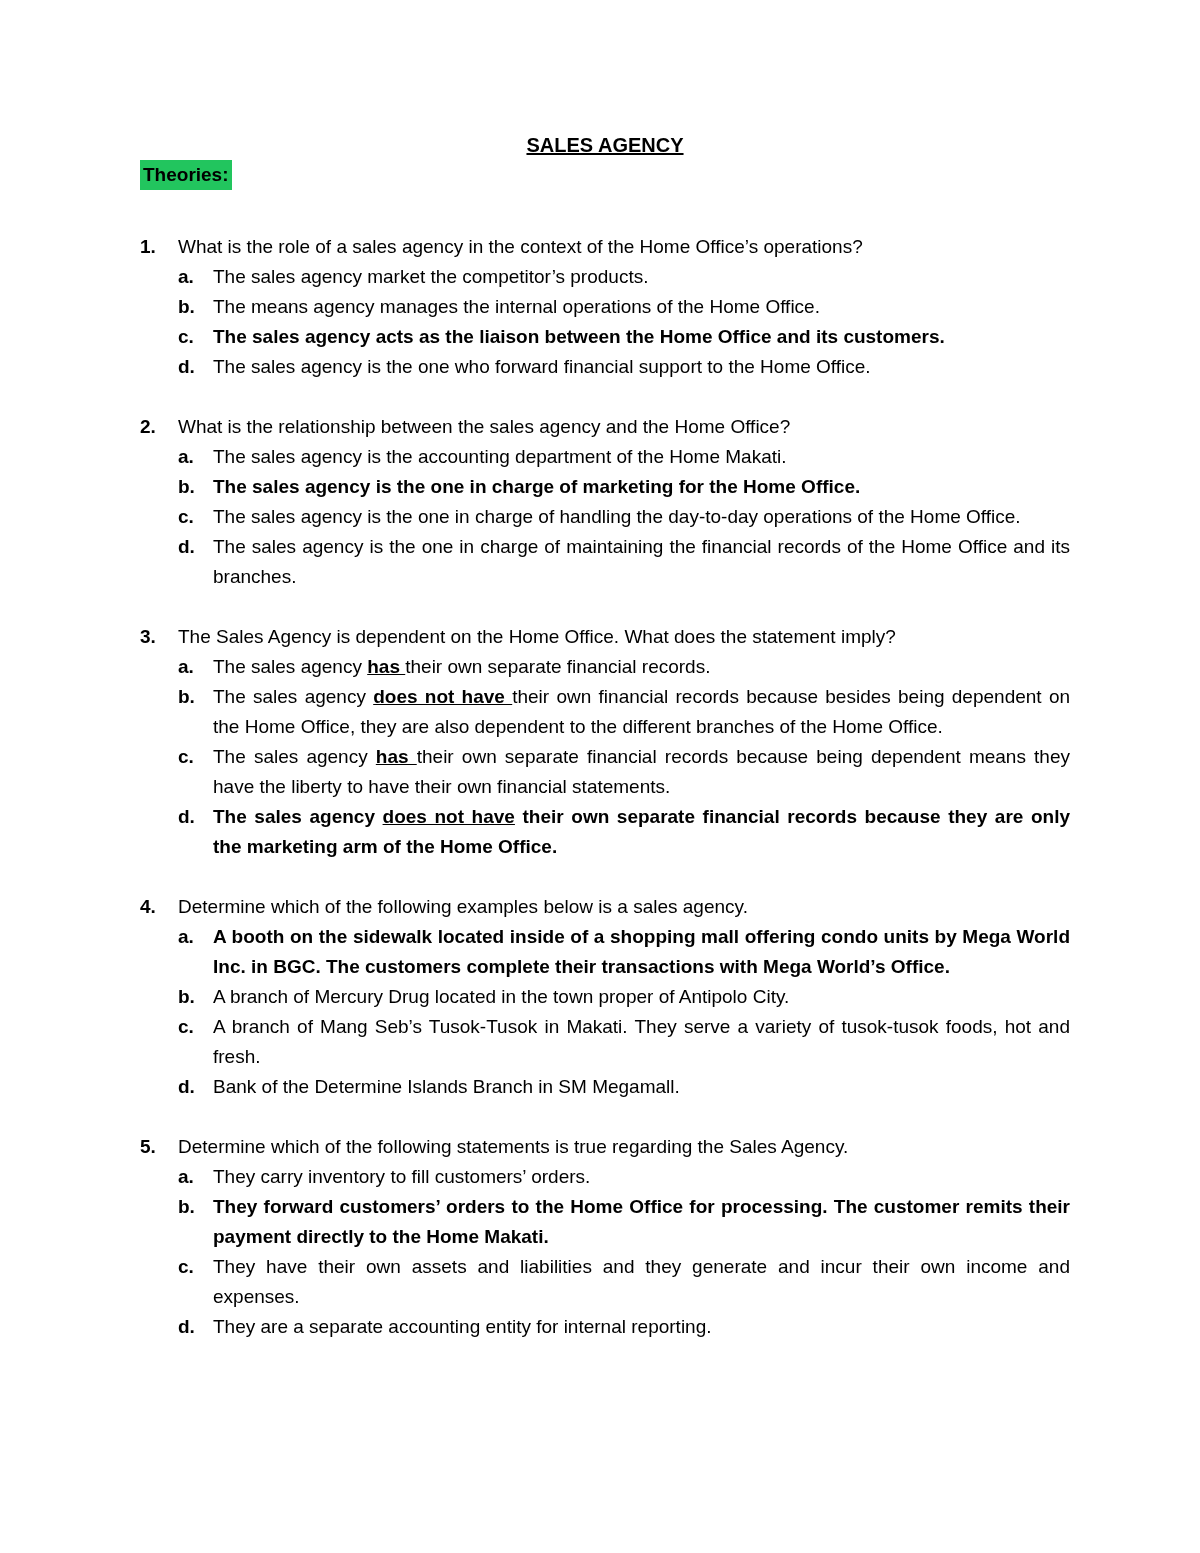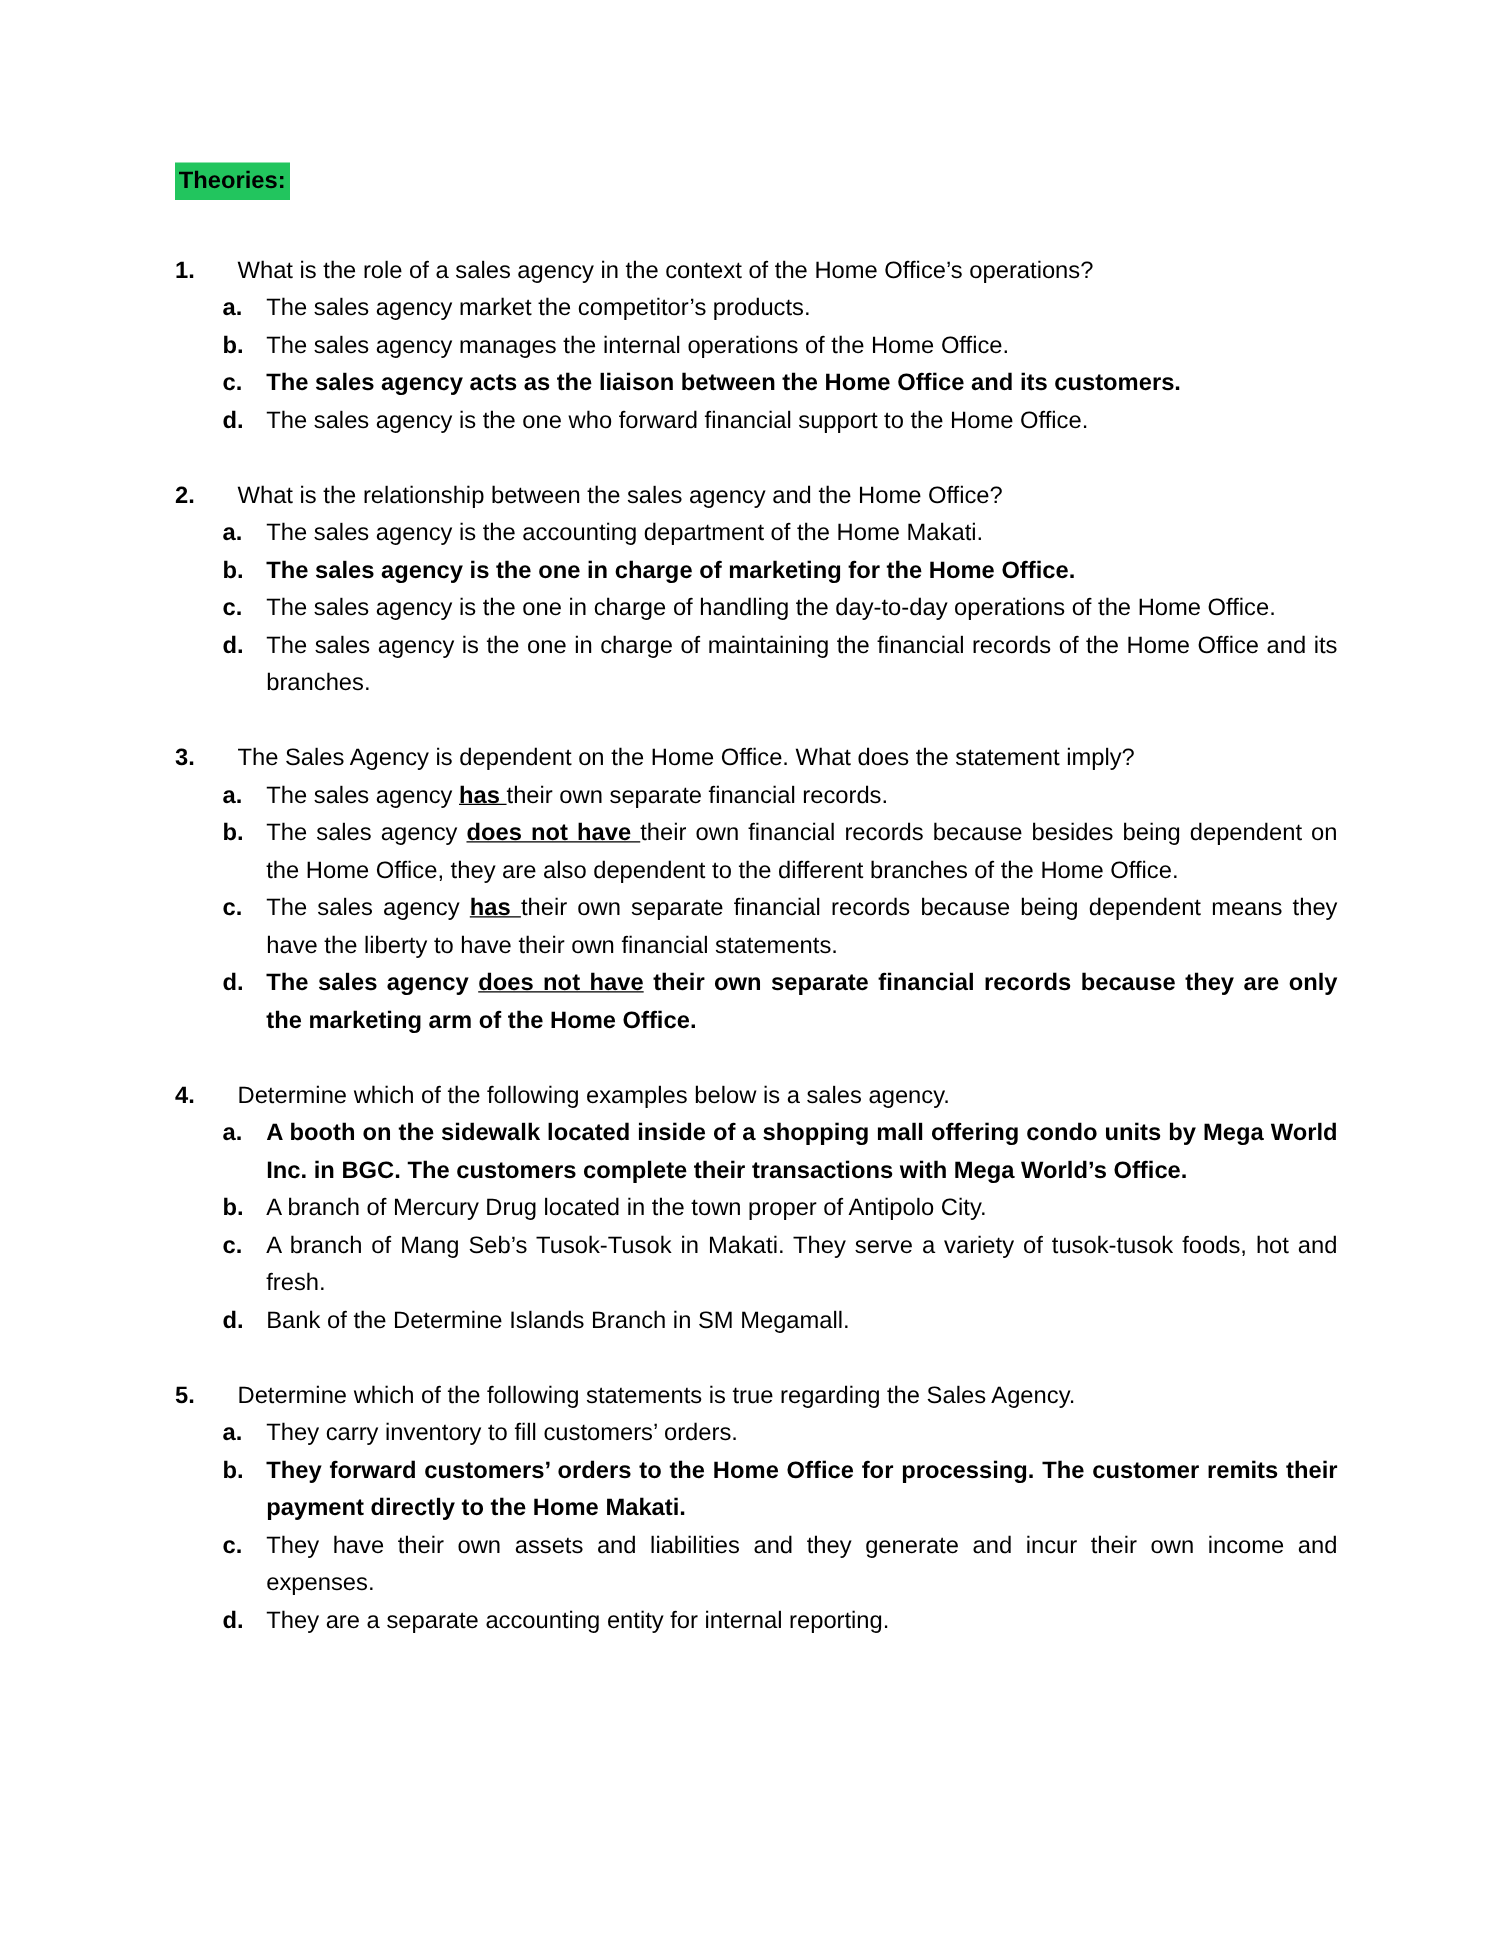--- a/index.html
+++ b/index.html
@@ -46,21 +46,20 @@
   .q-row {
     display: flex;
   }
   .q-num {
     flex: none;
     width: 38px;
     font-weight: bold;
   }
   .q-text {
     flex: 1;
-    margin-left: 12px;
   }
   .opt-row {
     display: flex;
     padding-left: 38px;
   }
   .opt-letter {
     flex: none;
     width: 35px;
     font-weight: bold;
   }
@@ -69,36 +68,37 @@
     text-align: justify;
   }
   .b { font-weight: bold; margin-top: 21px; }
   .u { text-decoration: underline; text-decoration-skip-ink: none; }
 </style>
 </head>
 <body style="color: rgb(0, 0, 0); background: rgb(255, 255, 255);">
 
 <div class="page">
   <div class="content">
+    <h1 class="doc-title">SALES AGENCY</h1>
     <div class="section-label-row">
       <span class="section-label" style="background: #22c55e;">Theories:</span>
     </div>
     <div class="questions">
         <div class="question">
           <div class="q-row">
             <span class="q-num">1.</span>
             <span class="q-text">What is the role of a sales agency in the context of the Home Office’s operations?</span>
           </div>
           <div class="opt-row">
             <span class="opt-letter">a.</span>
             <span class="opt-text"><span>The sales agency market the competitor’s products.</span></span>
           </div>
           <div class="opt-row">
             <span class="opt-letter">b.</span>
-            <span class="opt-text"><span>The sales agency manages the internal operations of the Home Office.</span></span>
+            <span class="opt-text"><span>The means agency manages the internal operations of the Home Office.</span></span>
           </div>
           <div class="opt-row">
             <span class="opt-letter">c.</span>
             <span class="opt-text"><span class="b ">The sales agency acts as the liaison between the Home Office and its customers.</span></span>
           </div>
           <div class="opt-row">
             <span class="opt-letter">d.</span>
             <span class="opt-text"><span>The sales agency is the one who forward financial support to the Home Office.</span></span>
           </div>
         </div>

